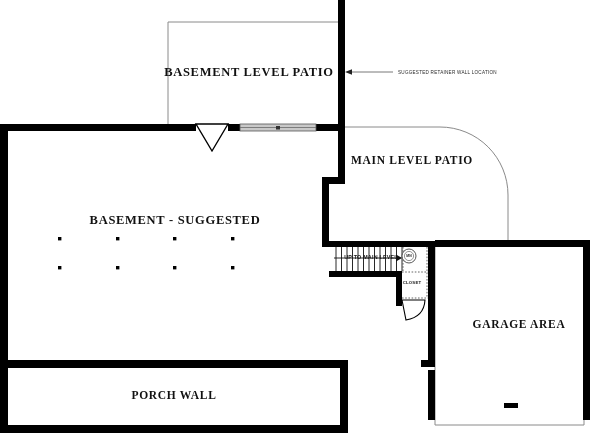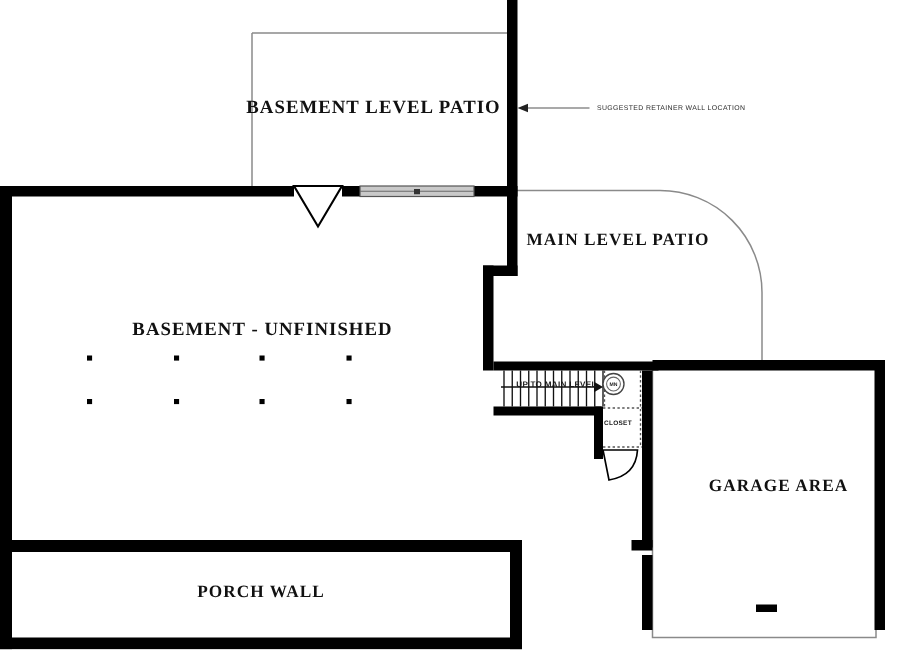--- a/index.html
+++ b/index.html
@@ -175,21 +175,21 @@
 
     <g>
       <line x1="393" y1="72" x2="349" y2="72" stroke="#555555" stroke-width="0.8"></line>
       <path d="M 345 72 L 352 69.2 L 352 74.8 Z" fill="#222222"></path>
     </g>
 
   </svg>
 
   <div class="room-label lbl-lg" style="left:249px; top:72px;">BASEMENT LEVEL PATIO</div>
 
-  <div class="room-label lbl-lg" style="left:175px; top:220px;">BASEMENT - UNFINISHED</div>
+  <div class="room-label lbl-lg" style="left:175px; top:220px;">BASEMENT - SUGGESTED</div>
 
   <div class="room-label lbl-md" style="left:412px; top:160px;">MAIN LEVEL PATIO</div>
 
   <div class="room-label lbl-md" style="left:519px; top:324px;">GARAGE AREA</div>
 
   <div class="room-label lbl-md" style="left:174px; top:395px;">PORCH WALL</div>
 
   <div class="note-label" style="left:398px; top:72px;">SUGGESTED RETAINER WALL LOCATION</div>
 
   <div class="tiny-label stair-label" style="left:371px; top:257px;">UP TO MAIN LEVEL</div>

